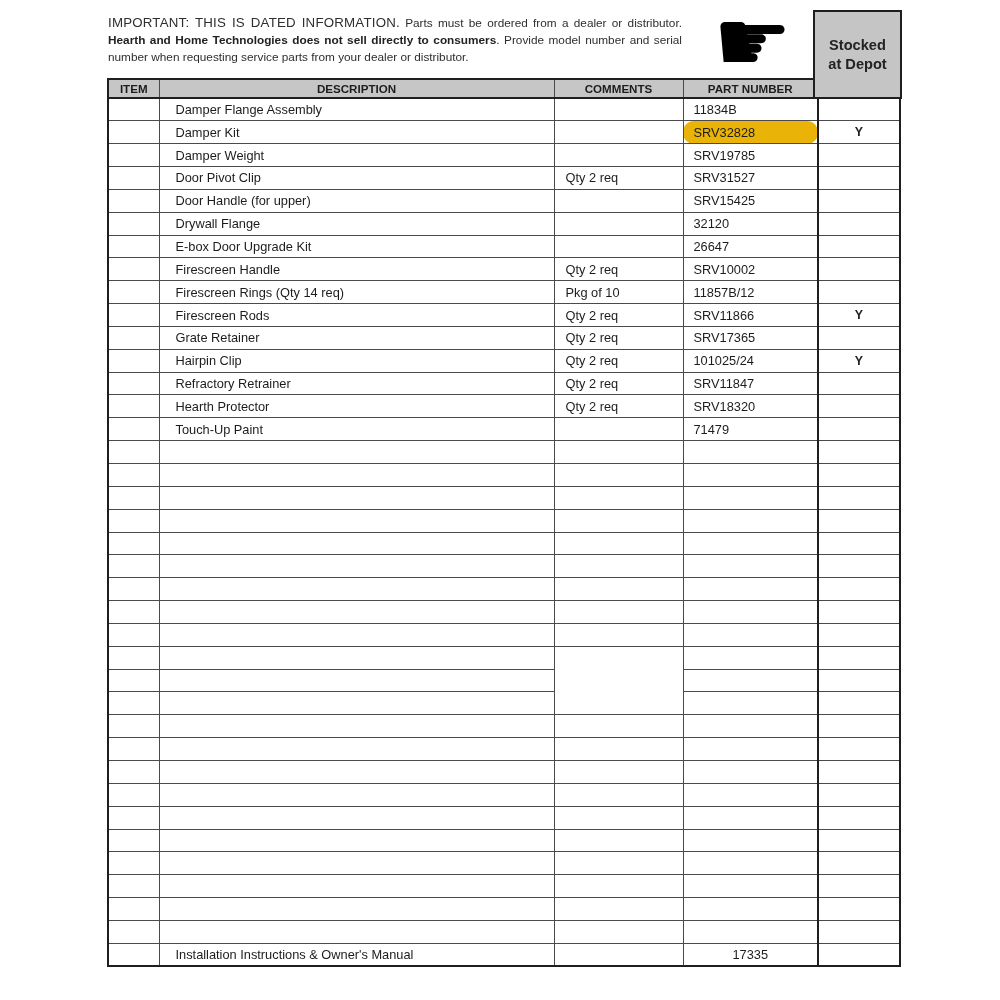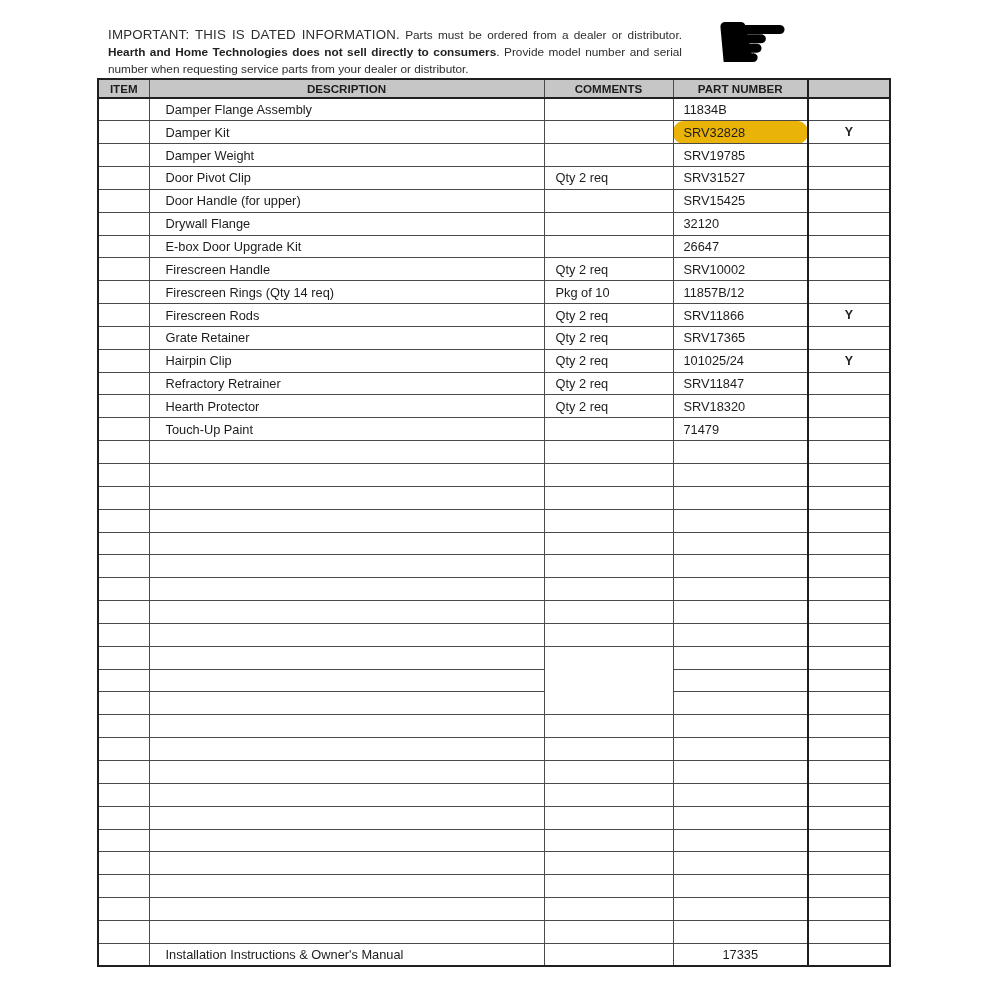--- a/index.html
+++ b/index.html
@@ -3,21 +3,21 @@
 <meta charset="utf-8">
 <style>
   html,body{margin:0;padding:0;background:#ffffff;}
   #page{
     position:relative;width:1000px;height:1000px;background:#ffffff;overflow:hidden;
     font-family:"Liberation Sans","DejaVu Sans",sans-serif;color:#1c1c1c;
   }
   
   .notice{
     position:absolute;left:108px;top:14px;width:574px;
-    font-size:11.8px;line-height:17.2px;color:#2e2e2e;text-align:justify;margin-top:12px;
+    font-size:11.8px;line-height:17.2px;color:#2e2e2e;text-align:justify;
   }
   .notice .imp{font-size:13.3px;letter-spacing:.2px;}
   .notice b{color:#222;}
   
   .manicule{
     position:absolute;left:690px;top:-6px;width:125px;height:95px;
     font-size:88px;line-height:95px;color:#000;text-align:center;
     font-family:"DejaVu Sans",sans-serif;
   }
   
@@ -25,21 +25,21 @@
     position:absolute;left:813px;top:10px;width:89px;height:89px;
     background:#c5c5c5;border:2px solid #1f1f1f;box-sizing:border-box;
     display:flex;align-items:center;justify-content:center;z-index:5;
   }
   .depot-box div{
     font-weight:bold;font-size:14.6px;line-height:18.5px;color:#232323;
     text-align:center;width:72px;
   }
   
   #parts{
-    position:absolute;left:97px;top:78px;
+    position:absolute;left:107px;top:78px;
     border-collapse:collapse;table-layout:fixed;
     font-size:12.8px;color:#1c1c1c;
     border:2px solid #1f1f1f;
     padding-left:18px;
   }
   #parts th,#parts td{
     border:1px solid #4a4a4a;box-sizing:border-box;overflow:hidden;
     white-space:nowrap;padding:0;vertical-align:middle;
   }
   #parts thead th{
@@ -60,20 +60,23 @@
 <body>
 
 <div id="page">
 
   <div class="notice">
     <span class="imp">IMPORTANT: THIS IS DATED INFORMATION.</span><span> Parts must be ordered from a dealer or distributor. </span><b>Hearth and Home Technologies does not sell directly to consumers</b><span>. Provide model number and serial number when requesting service parts from your dealer or distributor.</span>
   </div>
 
   <div class="manicule">☛</div>
 
+  <div class="depot-box">
+    <div>Stocked at Depot</div>
+  </div>
 
   <table id="parts">
     <colgroup>
       <col style="width:51px">
       <col style="width:395px">
       <col style="width:129px">
       <col style="width:135px">
       <col style="width:82px">
     </colgroup>
     <thead>

